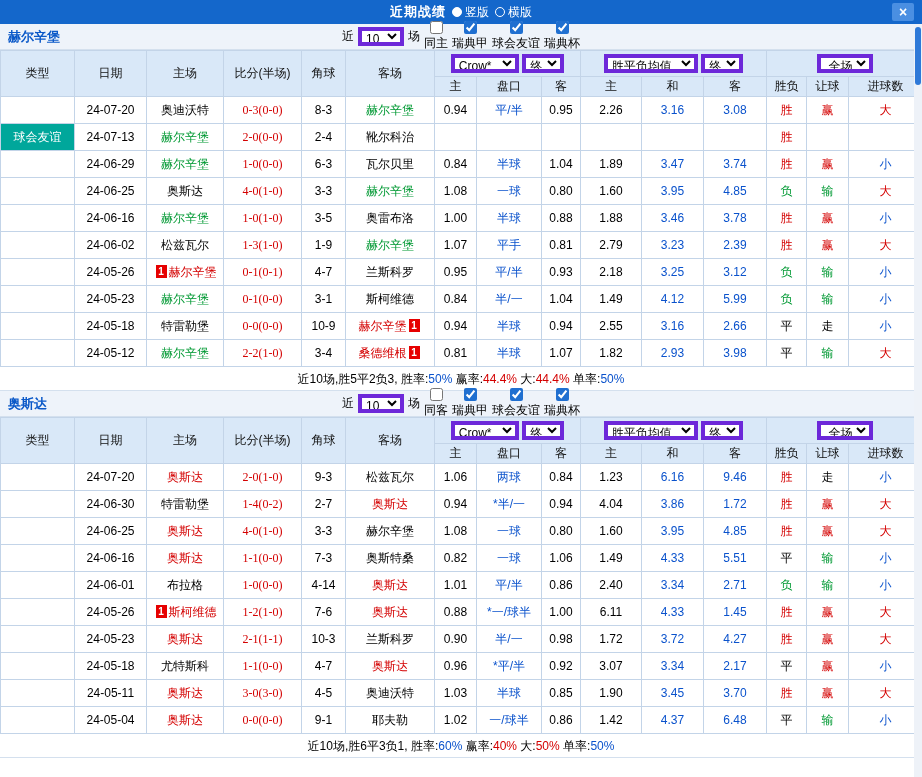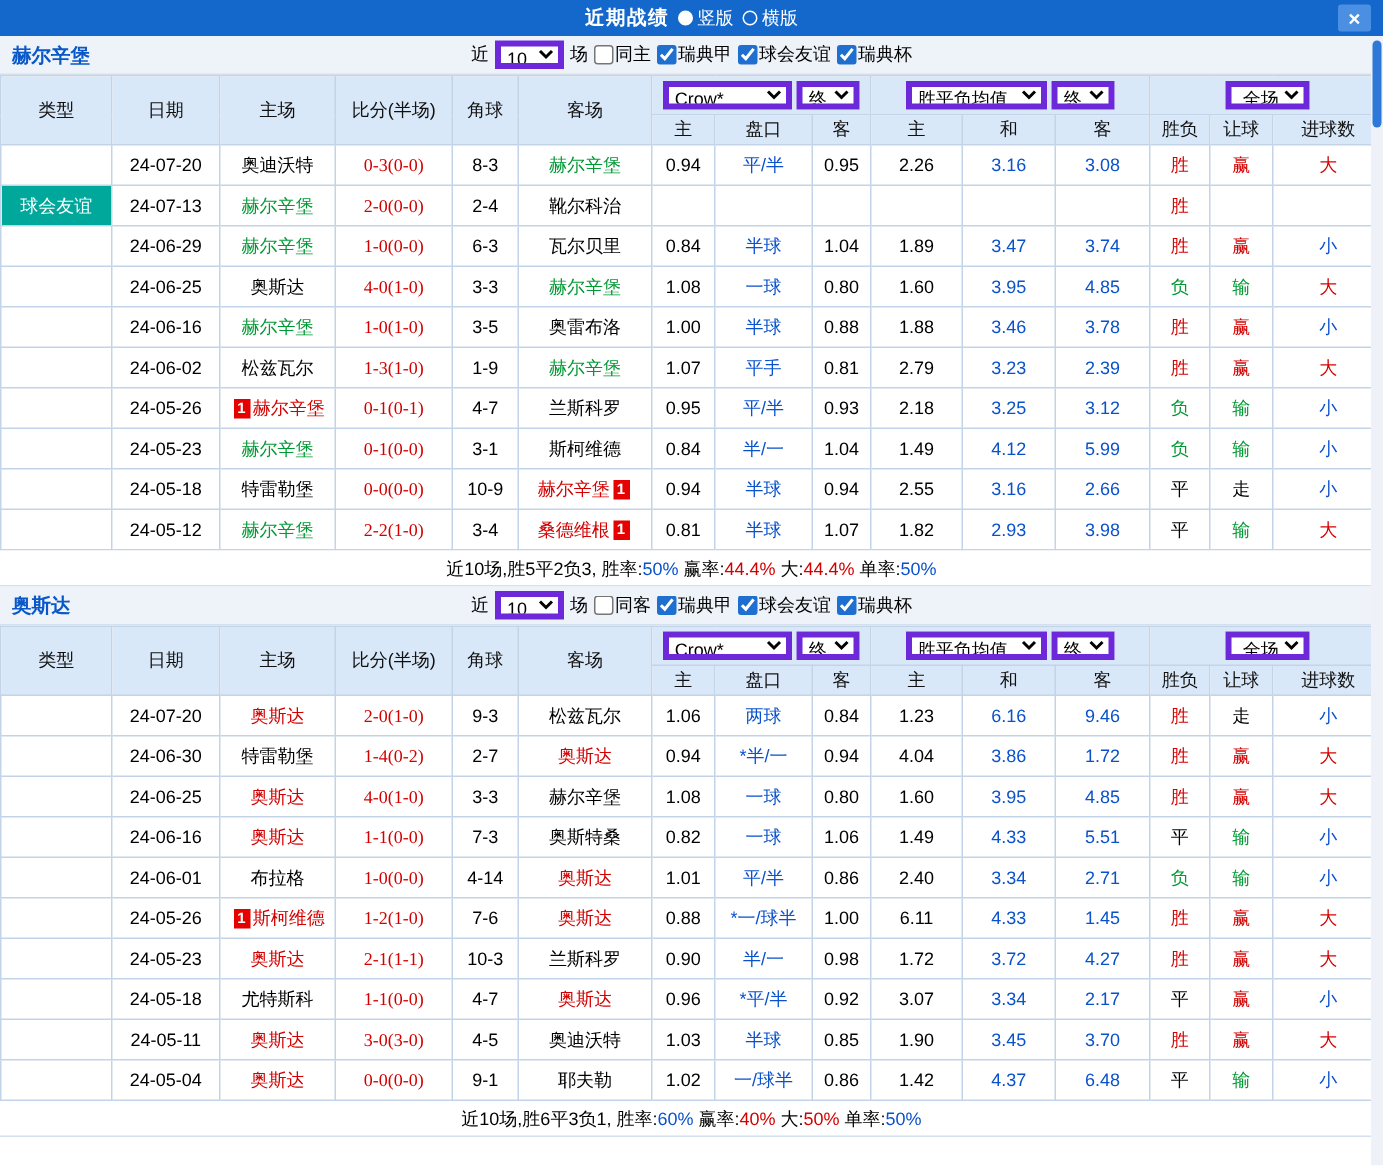--- a/index.html
+++ b/index.html
@@ -37,28 +37,28 @@
     color: #fff; font-size: 14px; font-weight: bold; cursor: pointer; line-height: 1;
   }
   
   .section-header {
     height: 26px; background: #eef3fa;
     display: flex; align-items: center; position: relative;
     border-bottom: 1px solid #d4e0ee;
   }
   .team-name { position: absolute; left: 8px; color: #0a58c8; font-weight: bold; font-size: 13px; }
   .filters { margin: 0 auto; display: flex; align-items: center; gap: 4px; }
-  .filters .cb { display: inline-flex; align-items: center; gap: 1px; cursor: pointer; }
+  .filters .cb { display: inline-flex; align-items: center; gap: 1px; cursor: pointer; flex-direction: column; }
   .filters input[type="checkbox"] { width: 13px; height: 13px; accent-color: #1f6fd0; cursor: pointer; }
   select.sel {
     height: 19px; font-size: 12px; border: 4px solid #6d28d9;
     background: #fff; font-family: inherit; color: #000;
   }
   .w-count { width: 46px; }
-  .w-company { width: 86px; }
+  .w-company { width: 68px; }
   .w-final { width: 42px; }
   .w-avg { width: 94px; }
   .w-full { width: 56px; text-align: right; }
   
   table.stats { width: 100%; border-collapse: collapse; table-layout: fixed; }
   table.stats th, table.stats td {
     border: 1px solid #c3d4e8; text-align: center;
     overflow: hidden; white-space: nowrap; padding: 0;
   }
   table.stats thead th { background: #d9e8f8; font-weight: normal; color: #111; }

